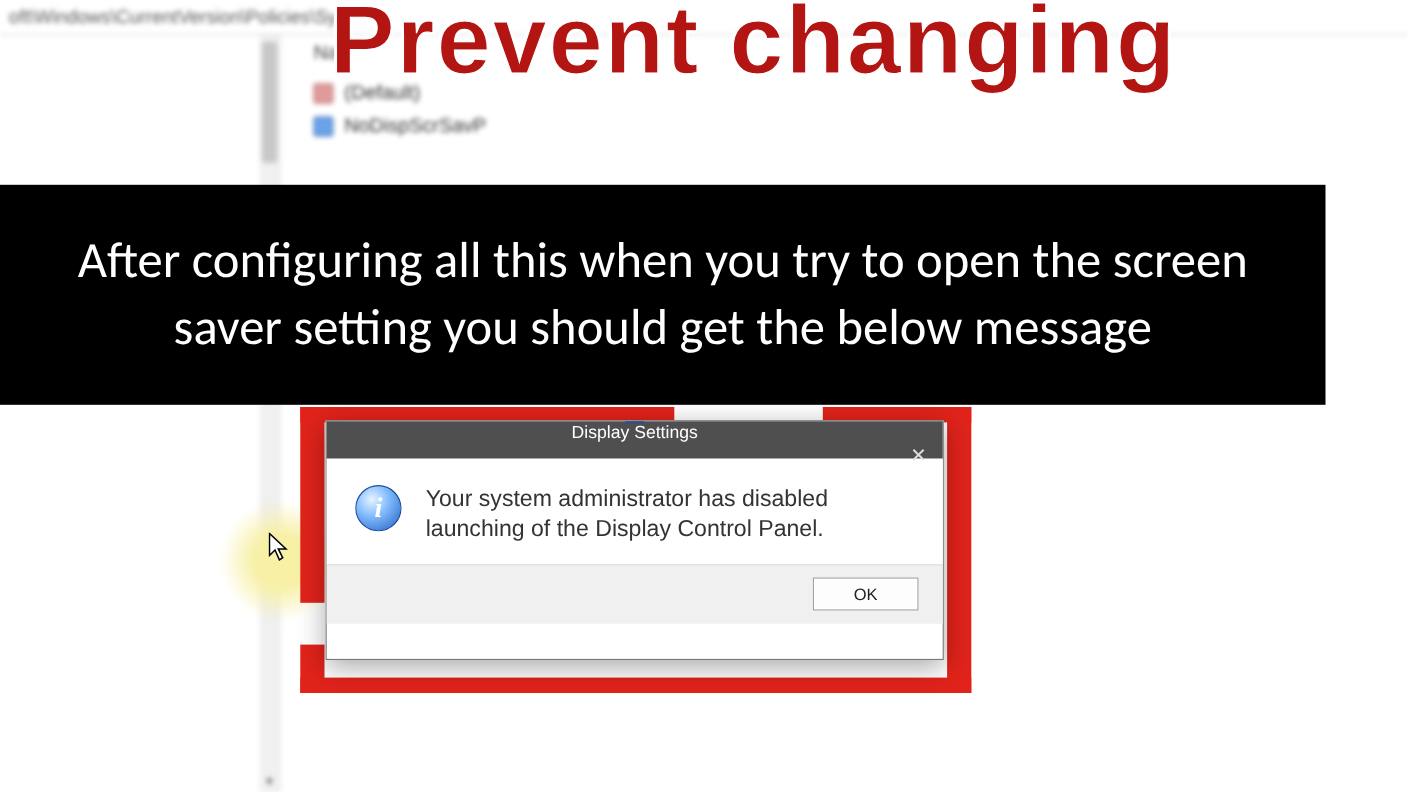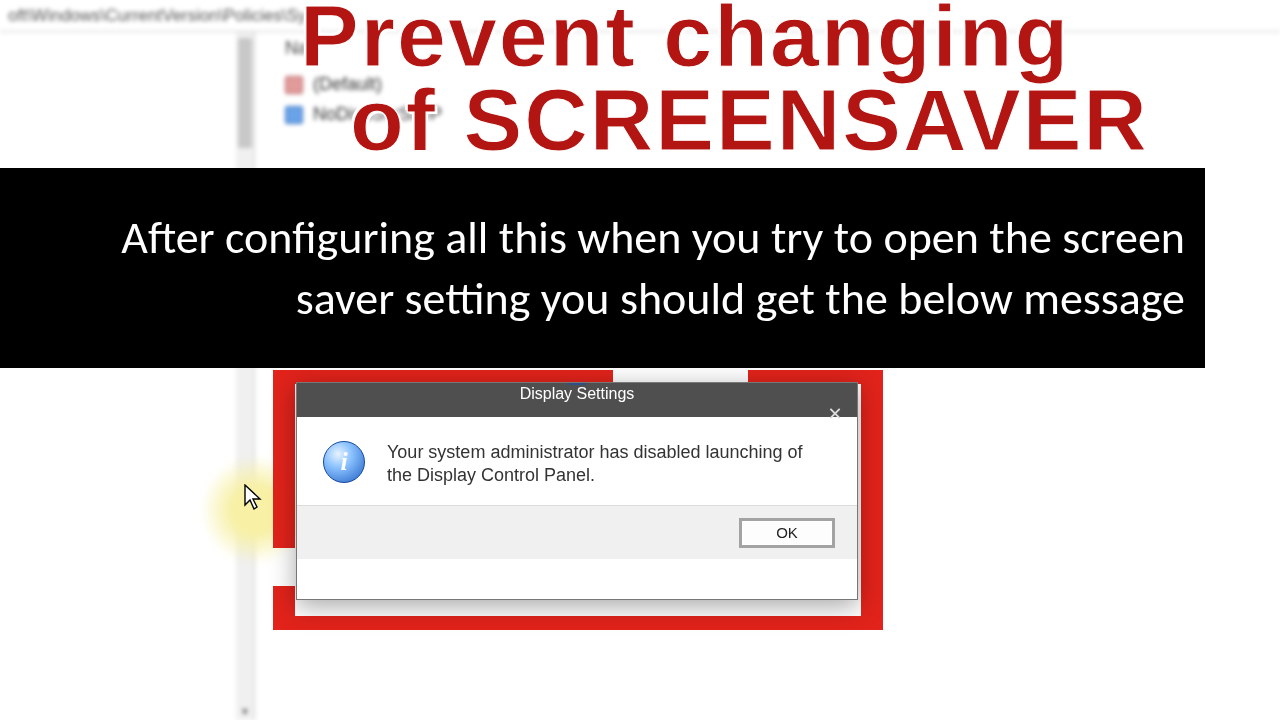--- a/index.html
+++ b/index.html
@@ -26,21 +26,21 @@
   
   .headline{position:absolute;left:300px;top:-6px;width:970px;font-family:"Impact","Arial Black",sans-serif;
     font-weight:900;letter-spacing:2px;text-align:left;pointer-events:none;}
   .headline .line{color:#b31513;-webkit-text-stroke:1px #fff;
     text-shadow:0 0 4px #fff,2px 2px 0 #fff,-2px -2px 0 #fff;}
   .headline .l1{font-size:88px;line-height:.95;}
   .headline .l2{font-size:88px;line-height:.95;margin-left:50px;}
 
   
   .caption{position:absolute;left:0;top:168px;width:1205px;height:200px;background:#000;color:#fff;
-    font-size:46px;line-height:1.33;text-align:right;display:flex;align-items:center;justify-content:center;
+    font-size:46px;line-height:1.33;text-align:center;display:flex;align-items:center;justify-content:center;
     padding:8px 20px;font-family:"Calibri","Segoe UI",sans-serif;}
 
   
   .red-frame{position:absolute;left:273px;top:370px;width:610px;height:260px;pointer-events:none;}
   .rf{position:absolute;background:#e1231b;}
   .rf.top-a{left:0;top:0;width:340px;height:14px;}
   .rf.top-b{right:0;top:0;width:135px;height:14px;}
   .rf.left-a{left:0;top:0;width:22px;height:178px;}
   .rf.left-b{left:0;bottom:0;width:22px;height:44px;}
   .rf.right{right:0;top:0;width:22px;height:260px;}
@@ -51,23 +51,23 @@
        box-shadow:0 6px 24px rgba(0,0,0,.35);border:1px solid #777;filter:blur(.6px);}
   .dlg-title{height:34px;background:#4f4f4f;display:flex;align-items:center;color:#fff;font-size:16px;flex-direction:column;}
   .dlg-ico{width:18px;height:18px;margin:0 8px;background:linear-gradient(#6aa6e8,#3a6db8);border:1px solid #2b4f86;border-radius:2px;}
   .dlg-close{margin-left:auto;width:44px;height:34px;display:flex;align-items:center;justify-content:center;color:#ddd;font-size:18px;}
   .dlg-body{display:flex;padding:24px 26px 18px 26px;gap:22px;align-items:flex-start;background:#fff;}
   .info-ico{width:42px;height:42px;border-radius:50%;flex:0 0 42px;position:relative;
     background:radial-gradient(circle at 35% 30%,#e8f3ff 0%,#8cc3ff 35%,#1f5fc4 100%);
     border:1px solid #174a9e;}
   .info-ico::before{content:"i";position:absolute;inset:0;display:flex;align-items:center;justify-content:center;
     color:#fff;font-family:Georgia,serif;font-style:italic;font-weight:bold;font-size:26px;}
-  .dlg-msg{color:#333;font-size:18px;line-height:1.28;max-width:420px;}
+  .dlg-msg{color:#333;font-size:21px;line-height:1.28;max-width:420px;}
   .dlg-foot{height:54px;background:#f0f0f0;border-top:1px solid #dcdcdc;display:flex;align-items:center;justify-content:flex-end;padding-right:22px;}
-  .ok-btn{min-width:96px;height:30px;background:#fdfdfd;border:3px solid #a3a3a3;color:#222;font-size:15px;
+  .ok-btn{min-width:96px;height:30px;background:#fdfdfd;border:1px solid #a3a3a3;color:#222;font-size:15px;
     display:flex;align-items:center;justify-content:center;box-shadow:inset 0 0 0 1px #fff;}
 
   
   .cursor{position:absolute;left:244px;top:484px;width:24px;height:32px;pointer-events:none;}
   .cursor svg{display:block;}
 </style>
 </head>
 <body>
 
 <div class="bg">
@@ -91,21 +91,20 @@
       <span class="ico-dword"></span>
       <span>NoDispScrSavP</span>
     </div>
   </div>
 </div>
 
 <div class="highlight"></div>
 
 <div class="headline">
   <div class="line l1">Prevent changing</div>
-  <div class="line l2">of SCREENSAVER</div>
 </div>
 
 <div class="caption">After configuring all this when you try to open the screen saver setting you should get the below message</div>
 
 <div class="red-frame">
   <div class="rf top-a"></div>
     <div class="rf top-b"></div>
   <div class="rf left-a"></div>
     <div class="rf left-b"></div>
   <div class="rf right"></div>

